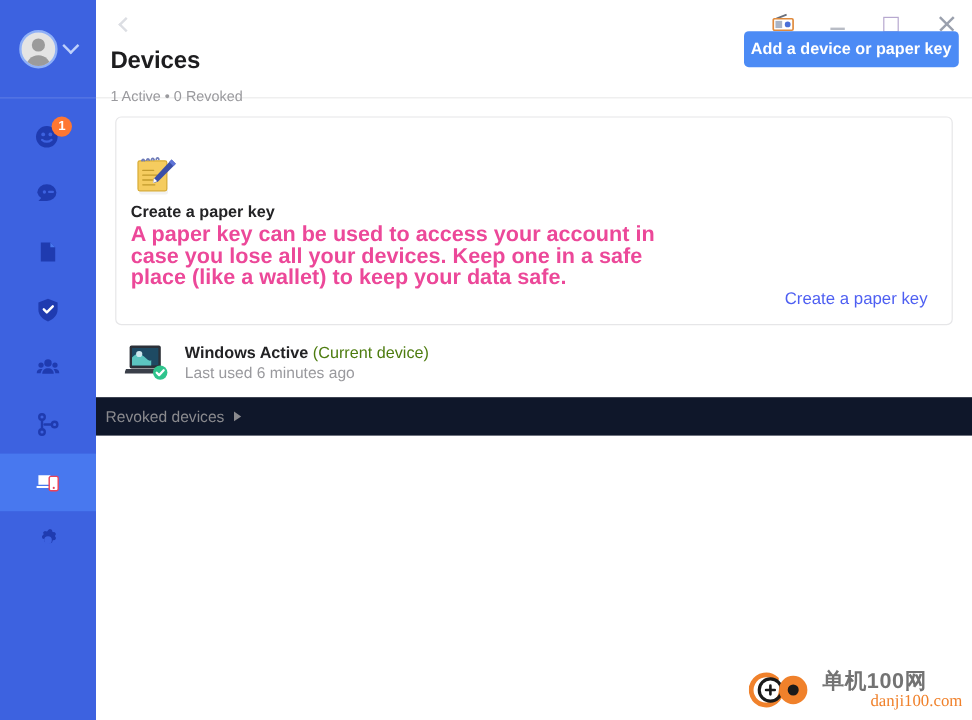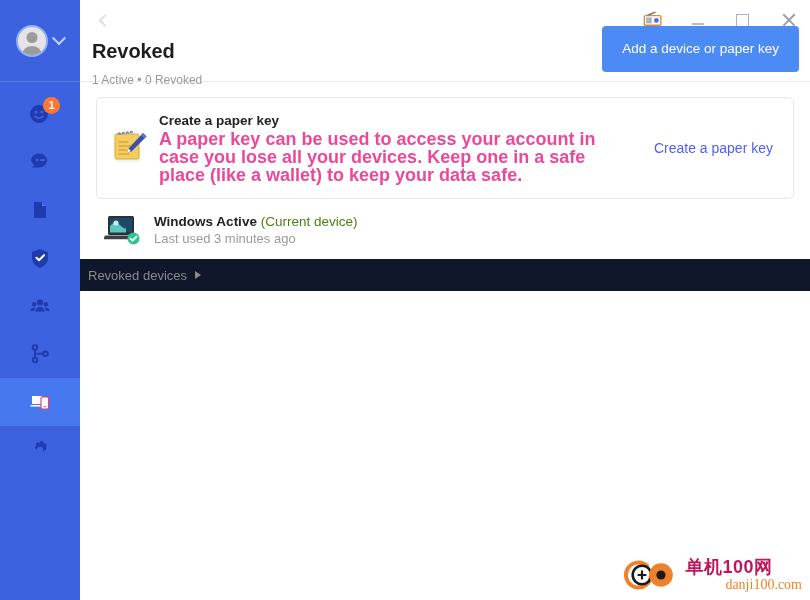--- a/index.html
+++ b/index.html
@@ -167,42 +167,43 @@
     font-size: 12px;
     color: #9a9a9e;
     margin-top: 11px;
   }
   .add-btn {
     position: absolute;
     right: 11px; top: -14px;
     background: #4c8bf5;
     color: #fff;
     font-size: 13.5px;
-    font-weight: normal;
+    font-weight: bold;
     border: none;
     border-radius: 4px;
-    padding: 0 20px;
-    height: 46px;
+    padding: 0 6px;
+    height: 30px;
     line-height: 30px;
     cursor: pointer;
     font-family: "Liberation Sans", sans-serif;
     white-space: nowrap;
   }
 
   .content { padding: 15px 16px 0 16px; }
 
   .paperkey-card {
     border: 1px solid #e6e6e8;
     border-radius: 5px;
     background: #fff;
     display: flex;
     align-items: flex-start;
     padding: 14px 16px 14px 12px;
     min-height: 92px;
     position: relative;
+    flex-direction: column;
   }
   .pk-icon {
     width: 44px; height: 44px;
     flex: 0 0 44px;
     margin-top: 12px;
     margin-right: 6px;
   }
   .pk-text { flex: 1; padding-top: 1px; max-width: 460px; }
   .pk-title {
     font-size: 13.5px;
@@ -273,21 +274,21 @@
   .watermark {
     position: absolute;
     right: 8px; bottom: 6px;
     display: flex;
     align-items: center;
     gap: 5px;
   }
   .wm-text { line-height: 1; }
   .wm-cn {
     font-size: 18px;
-    color: #be185d;
+    color: #737373;
     font-weight: bold;
     letter-spacing: 0.5px;
   }
   .wm-en {
     font-size: 14px;
     color: #f0812b;
     margin-top: 2px;
     font-family: "Liberation Serif", serif;
     margin-left: 40px;
   }
@@ -403,21 +404,21 @@
         <div class="wc">
           <div class="max"></div>
         </div>
         <div class="wc">
           <div class="cls"></div>
         </div>
       </div>
     </div>
 
     <div class="header">
-      <div class="page-title">Revoked</div>
+      <div class="page-title">Devices</div>
       <div class="page-sub">1 Active • 0 Revoked</div>
       <button class="add-btn">Add a device or paper key</button>
     </div>
 
     <div class="content">
 
       <div class="paperkey-card">
         <div class="pk-icon">
           <svg width="44" height="44" viewBox="0 0 44 44">
             <rect x="7" y="13" width="24" height="25" rx="1.5" fill="#e8e8e8" opacity="0.55"></rect>
@@ -449,21 +450,21 @@
             <path d="M1 22.5h32l1.5 3.8H-0.5z" fill="#3a3f49"></path>
             <circle cx="29.5" cy="25.5" r="6" fill="#2fc48d"></circle>
             <path d="M26.6 25.6 28.6 27.6 32.4 23.6" stroke="#ffffff" stroke-width="1.9" fill="none" stroke-linecap="round" stroke-linejoin="round"></path>
           </svg>
         </div>
         <div>
           <div class="dev-name">
             <b>Windows Active</b>
             <span>(Current device)</span>
           </div>
-          <div class="dev-sub">Last used 3 minutes ago</div>
+          <div class="dev-sub">Last used 6 minutes ago</div>
         </div>
       </div>
     </div>
 
     <div class="revoked-bar">
       <span class="revoked-label">Revoked devices</span>
       <span class="revoked-arrow"></span>
     </div>
 
     <div class="watermark">

